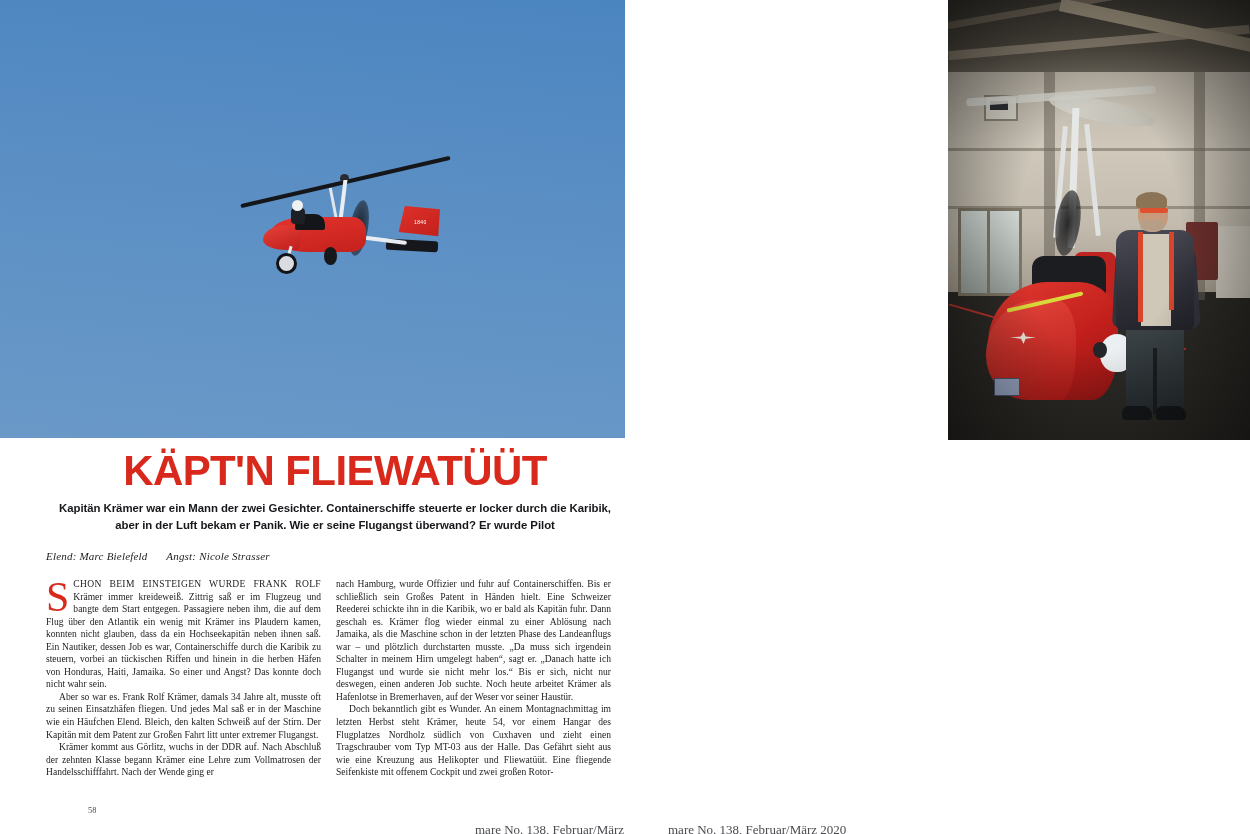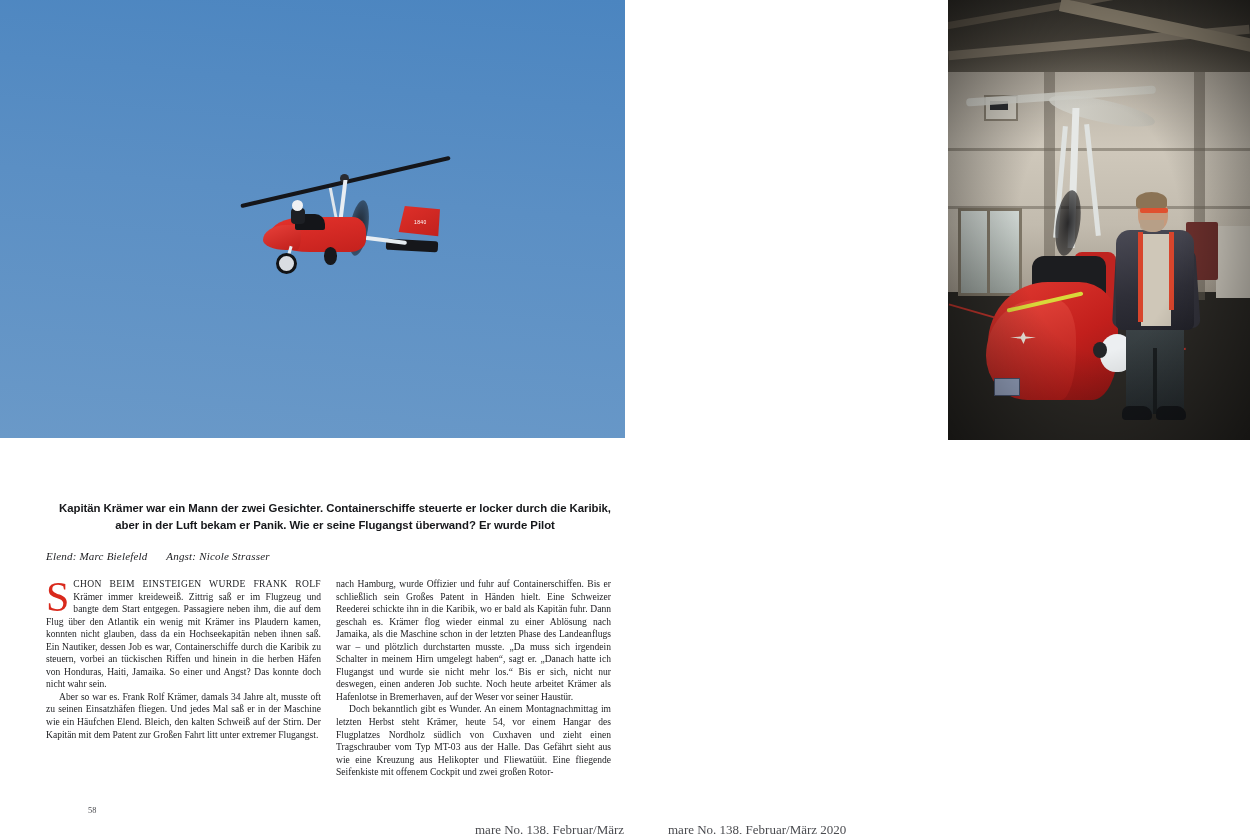--- a/index.html
+++ b/index.html
@@ -222,31 +222,33 @@
         <div class="body-nose"></div>
         <div class="cockpit-seat"></div>
         <div class="pilot-b"></div>
         <div class="pilot-h"></div>
         <div class="strut"></div>
         <div class="wheel wheel-l"></div>
         <div class="wheel wheel-c"></div>
       </div>
     </div>
 
+    <div class="headline" style="color:#d9291c">KÄPT'N FLIEWATÜÜT</div>
 
     <div class="deck">Kapitän Krämer war ein Mann der zwei Gesichter. Containerschiffe steuerte er locker durch die Karibik, aber in der Luft bekam er Panik. Wie er seine Flugangst überwand? Er wurde Pilot</div>
 
     <div class="credits">
       <span>Elend: Marc Bielefeld</span>
       <span>Angst: Nicole Strasser</span>
     </div>
 
     <div class="col col-1">
       <p class="noind"><span class="dropcap">S</span><span class="smallcaps">CHON BEIM EINSTEIGEN WURDE FRANK ROLF</span> <span>Krämer immer kreideweiß. Zittrig saß er im Flugzeug und bangte dem Start entgegen. Passagiere neben ihm, die auf dem Flug über den Atlantik ein wenig mit Krämer ins Plaudern kamen, konnten nicht glauben, dass da ein Hochseekapitän neben ihnen saß. Ein Nautiker, dessen Job es war, Containerschiffe durch die Karibik zu steuern, vorbei an tückischen Riffen und hinein in die herben Häfen von Honduras, Haiti, Jamaika. So einer und Angst? Das konnte doch nicht wahr sein.</span></p>
       <p>Aber so war es. Frank Rolf Krämer, damals 34 Jahre alt, musste oft zu seinen Einsatzhäfen fliegen. Und jedes Mal saß er in der Maschine wie ein Häufchen Elend. Bleich, den kalten Schweiß auf der Stirn. Der Kapitän mit dem Patent zur Großen Fahrt litt unter extremer Flugangst.</p>
+      <p>Krämer kommt aus Görlitz, wuchs in der DDR auf. Nach Abschluß der zehnten Klasse begann Krämer eine Lehre zum Vollmatrosen der Handelsschifffahrt. Nach der Wende ging er</p>
     </div>
 
     <div class="col col-2">
       <p class="noind">nach Hamburg, wurde Offizier und fuhr auf Containerschiffen. Bis er schließlich sein Großes Patent in Händen hielt. Eine Schweizer Reederei schickte ihn in die Karibik, wo er bald als Kapitän fuhr. Dann geschah es. Krämer flog wieder einmal zu einer Ablösung nach Jamaika, als die Maschine schon in der letzten Phase des Landeanflugs war – und plötzlich durchstarten musste. „Da muss sich irgendein Schalter in meinem Hirn umgelegt haben“, sagt er. „Danach hatte ich Flugangst und wurde sie nicht mehr los.“ Bis er sich, nicht nur deswegen, einen anderen Job suchte. Noch heute arbeitet Krämer als Hafenlotse in Bremerhaven, auf der Weser vor seiner Haustür.</p>
       <p>Doch bekanntlich gibt es Wunder. An einem Montagnachmittag im letzten Herbst steht Krämer, heute 54, vor einem Hangar des Flugplatzes Nordholz südlich von Cuxhaven und zieht einen Tragschrauber vom Typ MT-03 aus der Halle. Das Gefährt sieht aus wie eine Kreuzung aus Helikopter und Fliewatüüt. Eine fliegende Seifenkiste mit offenem Cockpit und zwei großen Rotor-</p>
     </div>
 
     <div class="folio folio-58">58</div>
     <div class="runhead runhead-l">mare No. 138, Februar/März 2020</div>
   </div>

